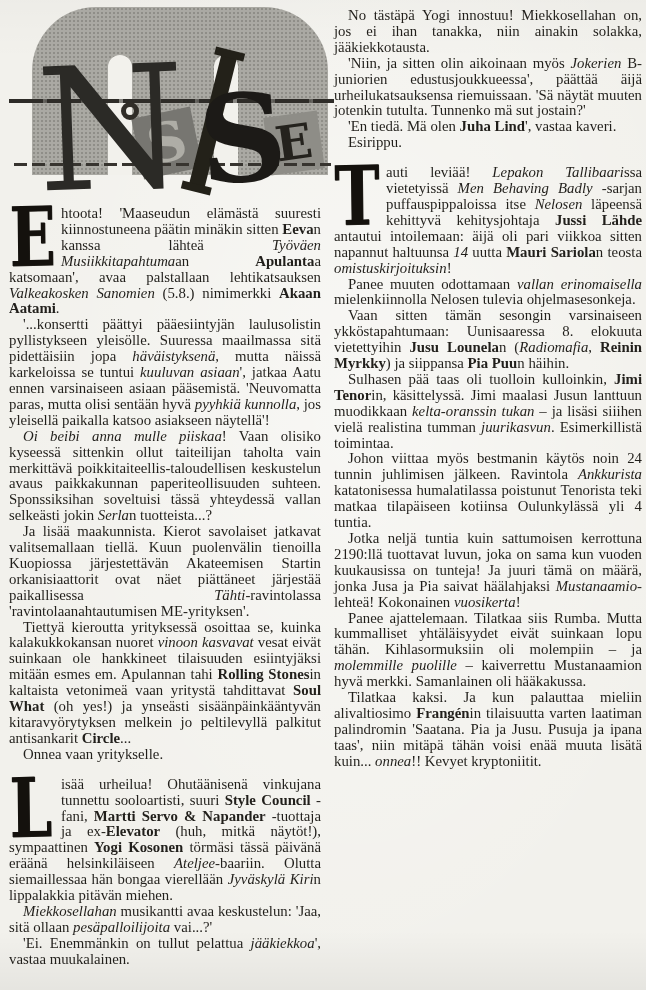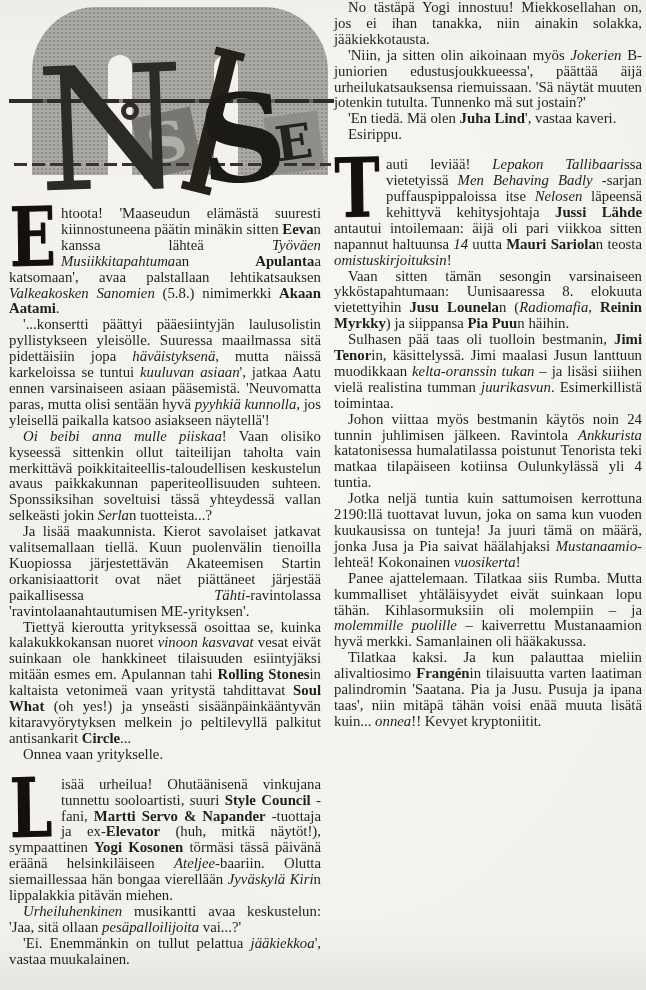--- a/index.html
+++ b/index.html
@@ -8,21 +8,21 @@
     background:#f2f1ec;
     background-image:radial-gradient(ellipse at 55% 40%, rgba(255,255,255,.45), rgba(0,0,0,0) 70%),
                      linear-gradient(180deg, rgba(0,0,0,.02), rgba(0,0,0,0) 6%, rgba(0,0,0,0) 94%, rgba(0,0,0,.05));
     color:#211f1b;
     font-family:"Liberation Serif", serif;
     font-size:14.8px;line-height:15.9px;
   }
   .columns{display:flex;gap:13px;padding:0 4px 0 9px;box-sizing:border-box;width:646px;}
   .col{min-width:0;}
   .col-left{width:312px;flex:0 0 312px;}
-  .col-right{flex:1;padding-top:0;}
+  .col-right{flex:1;padding-top:8px;}
 
   
   .sec{margin:0;}
   .sec + .sec{margin-top:14px;}
   .sec p{margin:0;text-align:justify;text-indent:14px;hyphens:auto;-webkit-hyphens:auto;}
   .sec p.lead{text-indent:0;}
   .s-i{font-style:italic;margin-top:12px;}
   .s-b{font-weight:700;}
   .drop{
     float:left;width:46px;height:62px;overflow:visible;
@@ -91,38 +91,39 @@
         <section class="sec">
           <p class="lead"><span class="drop">E</span><span>htoota! 'Maaseudun elämästä suuresti kiinnostuneena päätin minäkin sitten </span><span class="s-b">Eeva</span><span>n kanssa lähteä </span><span class="s-i">Työväen Musiikkitapahtuma</span><span>an </span><span class="s-b">Apulanta</span><span>a katsomaan', avaa palstallaan lehtikatsauksen </span><span class="s-i">Valkeakosken Sanomien</span><span> (5.8.) nimimerkki </span><span class="s-b">Akaan Aatami</span><span>.</span></p>
           <p><span>'...konsertti päättyi pääesiintyjän laulusolistin pyllistykseen yleisölle. Suuressa maailmassa sitä pidettäisiin jopa </span><span class="s-i">häväistyksenä</span><span>, mutta näissä karkeloissa se tuntui </span><span class="s-i">kuuluvan asiaan</span><span>', jatkaa Aatu ennen varsinaiseen asiaan pääsemistä. 'Neuvomatta paras, mutta olisi sentään hyvä </span><span class="s-i">pyyhkiä kunnolla</span><span>, jos yleisellä paikalla katsoo asiakseen näytellä'!</span></p>
           <p><span class="s-i">Oi beibi anna mulle piiskaa</span><span>! Vaan olisiko kyseessä sittenkin ollut taiteilijan taholta vain merkittävä poikkitaiteellis-taloudellisen keskustelun avaus paikkakunnan paperiteollisuuden suhteen. Sponssiksihan soveltuisi tässä yhteydessä vallan selkeästi jokin </span><span class="s-i">Serla</span><span>n tuotteista...?</span></p>
           <p><span>Ja lisää maakunnista. Kierot savolaiset jatkavat valitsemallaan tiellä. Kuun puolenvälin tienoilla Kuopiossa järjestettävän Akateemisen Startin orkanisiaattorit ovat näet piättäneet järjestää paikallisessa </span><span class="s-i">Tähti</span><span>-ravintolassa 'ravintolaanahtautumisen ME-yrityksen'.</span></p>
           <p><span>Tiettyä kieroutta yrityksessä osoittaa se, kuinka kalakukkokansan nuoret </span><span class="s-i">vinoon kasvavat</span><span> vesat eivät suinkaan ole hankkineet tilaisuuden esiintyjäksi mitään esmes em. Apulannan tahi </span><span class="s-b">Rolling Stones</span><span>in kaltaista vetonimeä vaan yritystä tahdittavat </span><span class="s-b">Soul What</span><span> (oh yes!) ja ynseästi sisäänpäinkääntyvän kitaravyörytyksen melkein jo peltilevyllä palkitut antisankarit </span><span class="s-b">Circle</span><span>...</span></p>
           <p><span>Onnea vaan yritykselle.</span></p>
         </section>
         <section class="sec">
           <p class="lead"><span class="drop">L</span><span>isää urheilua! Ohutäänisenä vinkujana tunnettu sooloartisti, suuri </span><span class="s-b">Style Council</span><span> -fani, </span><span class="s-b">Martti Servo &amp; Napander</span><span> -tuottaja ja ex-</span><span class="s-b">Elevator</span><span> (huh, mitkä näytöt!), sympaattinen </span><span class="s-b">Yogi Kosonen</span><span> törmäsi tässä päivänä eräänä helsinkiläiseen </span><span class="s-i">Ateljee</span><span>-baariin. Olutta siemaillessaa hän bongaa vierellään </span><span class="s-i">Jyväskylä Kiri</span><span>n lippalakkia pitävän miehen.</span></p>
-          <p><span class="s-i">Urheiluhenkinen</span><span> musikantti avaa keskustelun: 'Jaa, sitä ollaan </span><span class="s-i">pesäpalloilijoita</span><span> vai...?'</span></p>
+          <p><span class="s-i">Miekkosellahan</span><span> musikantti avaa keskustelun: 'Jaa, sitä ollaan </span><span class="s-i">pesäpalloilijoita</span><span> vai...?'</span></p>
           <p><span>'Ei. Enemmänkin on tullut pelattua </span><span class="s-i">jääkiekkoa</span><span>', vastaa muukalainen.</span></p>
         </section>
       </div>
   </div>
 
   <div class="col col-right">
     <div>
         <section class="sec">
           <p><span>No tästäpä Yogi innostuu! Miekkosellahan on, jos ei ihan tanakka, niin ainakin solakka, jääkiekkotausta.</span></p>
           <p><span>'Niin, ja sitten olin aikoinaan myös </span><span class="s-i">Jokerien</span><span> B-juniorien edustusjoukkueessa', päättää äijä urheilukatsauksensa riemuissaan. 'Sä näytät muuten jotenkin tutulta. Tunnenko mä sut jostain?'</span></p>
           <p><span>'En tiedä. Mä olen </span><span class="s-b">Juha Lind</span><span>', vastaa kaveri.</span></p>
           <p><span>Esirippu.</span></p>
         </section>
         <section class="sec">
           <p class="lead"><span class="drop">T</span><span>auti leviää! </span><span class="s-i">Lepakon Tallibaari</span><span>ssa vietetyissä </span><span class="s-i">Men Behaving Badly</span><span> -sarjan puffauspippaloissa itse </span><span class="s-i">Nelosen</span><span> läpeensä kehittyvä kehitysjohtaja </span><span class="s-b">Jussi Lähde</span><span> antautui intoilemaan: äijä oli pari viikkoa sitten napannut haltuunsa </span><span class="s-i">14</span><span> uutta </span><span class="s-b">Mauri Sariola</span><span>n teosta </span><span class="s-i">omistuskirjoituksin</span><span>!</span></p>
+          <p><span>Panee muuten odottamaan </span><span class="s-i">vallan erinomaisella</span><span> mielenkiinnolla Nelosen tulevia ohjelmasesonkeja.</span></p>
           <p><span>Vaan sitten tämän sesongin varsinaiseen ykköstapahtumaan: Uunisaaressa 8. elokuuta vietettyihin </span><span class="s-b">Jusu Lounela</span><span>n (</span><span class="s-i">Radiomafia</span><span>, </span><span class="s-b">Reinin Myrkky</span><span>) ja siippansa </span><span class="s-b">Pia Puu</span><span>n häihin.</span></p>
-          <p><span>Sulhasen pää taas oli tuolloin bestmanin, </span><span class="s-b">Jimi Tenor</span><span>in, käsittelyssä. Jimi maalasi Jusun lanttuun muodikkaan </span><span class="s-i">kelta-oranssin tukan</span><span> – ja lisäsi siiihen vielä realistina tumman </span><span class="s-i">juurikasvun</span><span>. Esimerkillistä toimintaa.</span></p>
+          <p><span>Sulhasen pää taas oli tuolloin kulloinkin, </span><span class="s-b">Jimi Tenor</span><span>in, käsittelyssä. Jimi maalasi Jusun lanttuun muodikkaan </span><span class="s-i">kelta-oranssin tukan</span><span> – ja lisäsi siiihen vielä realistina tumman </span><span class="s-i">juurikasvun</span><span>. Esimerkillistä toimintaa.</span></p>
           <p><span>Johon viittaa myös bestmanin käytös noin 24 tunnin juhlimisen jälkeen. Ravintola </span><span class="s-i">Ankkurista</span><span> katatonisessa humalatilassa poistunut Tenorista teki matkaa tilapäiseen kotiinsa Oulunkylässä yli 4 tuntia.</span></p>
           <p><span>Jotka neljä tuntia kuin sattumoisen kerrottuna 2190:llä tuottavat luvun, joka on sama kun vuoden kuukausissa on tunteja! Ja juuri tämä on määrä, jonka Jusa ja Pia saivat häälahjaksi </span><span class="s-i">Mustanaamio</span><span>-lehteä! Kokonainen </span><span class="s-i">vuosikerta</span><span>!</span></p>
           <p><span>Panee ajattelemaan. Tilatkaa siis Rumba. Mutta kummalliset yhtäläisyydet eivät suinkaan lopu tähän. Kihlasormuksiin oli molempiin – ja </span><span class="s-i">molemmille puolille</span><span> – kaiverrettu Mustanaamion hyvä merkki. Samanlainen oli hääkakussa.</span></p>
           <p><span>Tilatkaa kaksi. Ja kun palauttaa mieliin alivaltiosimo </span><span class="s-b">Frangén</span><span>in tilaisuutta varten laatiman palindromin 'Saatana. Pia ja Jusu. Pusuja ja ipana taas', niin mitäpä tähän voisi enää muuta lisätä kuin... </span><span class="s-i">onnea</span><span>!! Kevyet kryptoniitit.</span></p>
         </section>
       </div>
   </div>
 
 </div>
 

